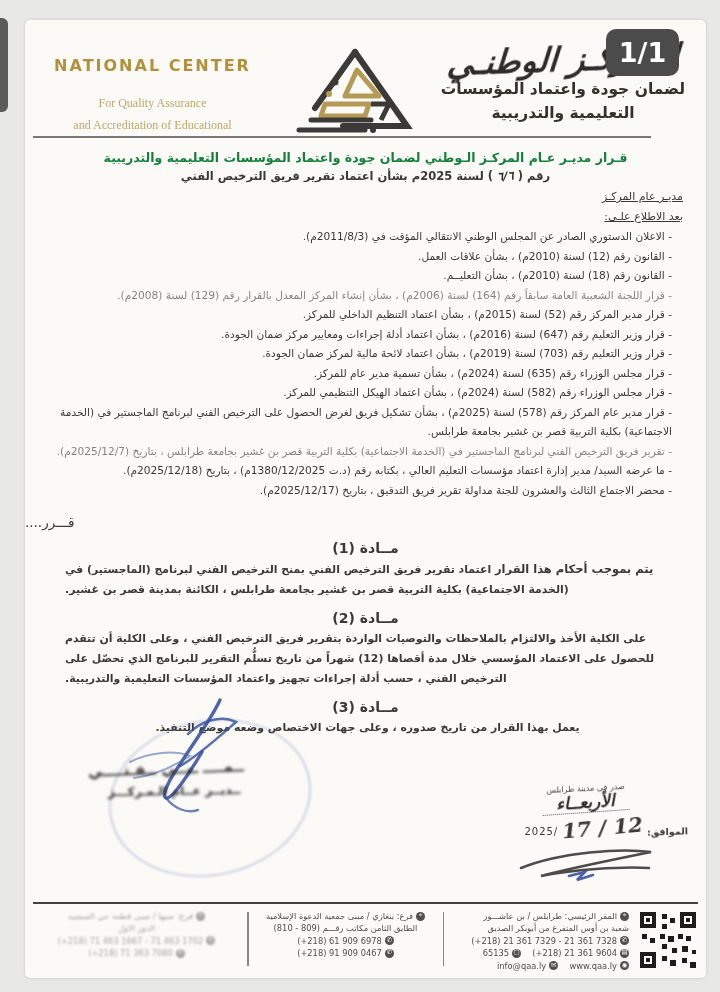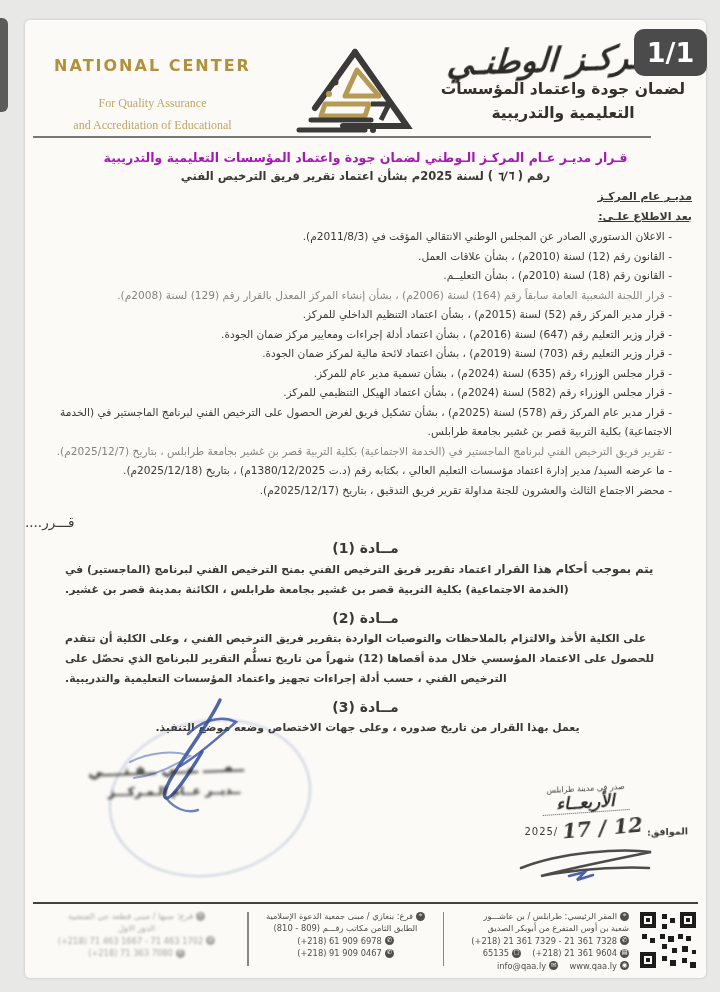--- a/index.html
+++ b/index.html
@@ -5,21 +5,21 @@
   html,body{margin:0;padding:0;}
   body{
     width:720px;height:992px;position:relative;overflow:hidden;
     background:#e8e8e6;
     font-family:"DejaVu Sans", sans-serif;
     -webkit-font-smoothing:antialiased;
   }
   
   .edge-strip{position:absolute;left:0;top:18px;width:8px;height:94px;background:#5b5b59;border-radius:0 6px 6px 0;}
   .page-badge{
-    position:absolute;left:634px;top:29px;width:73px;height:47px;
+    position:absolute;left:606px;top:29px;width:73px;height:47px;
     background:#4b4b4b;border-radius:10px;color:#fff;
     display:flex;align-items:center;justify-content:center;
     font-size:27px;font-weight:bold;z-index:30;
   }
   
   .page{
     position:absolute;left:25px;top:20px;width:681px;height:958px;
     background:#fbfaf7;border-radius:5px;box-shadow:0 0 3px rgba(0,0,0,.18);
     direction:rtl;color:#3b3935;
   }
@@ -31,25 +31,25 @@
     color:#2e2c29;transform:skewX(-6deg) rotate(-2deg);filter:blur(.3px);line-height:1.1;
   }
   .hdr-ar .sub{font-size:15.5px;font-weight:bold;color:#333129;line-height:1.5;filter:blur(.2px);}
   .hdr-logo{flex:1;display:flex;justify-content:center;padding-top:6px;}
   .hdr-en{width:215px;text-align:center;color:#b2913c;filter:blur(.45px);padding-top:14px;}
   .hdr-en .en-title{font-size:16px;font-weight:bold;letter-spacing:2px;}
   .hdr-en .en-sub{font-size:12px;color:#bfa668;line-height:1.8;margin-top:18px;font-family:Liberation Serif, serif;}
   .hdr-rule{position:absolute;left:8px;right:55px;top:116px;height:2px;background:#4d4b48;opacity:.75;}
   
   .doc-title{margin:10px 30px 0 30px;text-align:center;font-weight:bold;}
-  .doc-title .t1{font-size:12.5px;color:#a21caf;filter:blur(.35px);letter-spacing:.3px;}
+  .doc-title .t1{font-size:12.5px;color:#15803d;filter:blur(.35px);letter-spacing:.3px;}
   .doc-title .t2{font-size:11.5px;margin-top:4px;filter:blur(.3px);}
   .hand{font-style:italic;color:#2c2a27;display:inline-block;transform:rotate(-4deg);}
   
-  .pre-head{margin:7px 14px 0 0;font-size:11px;font-weight:bold;text-decoration:underline;filter:blur(.2px);}
+  .pre-head{margin:7px 23px 0 0;font-size:11px;font-weight:normal;text-decoration:underline;filter:blur(.2px);}
   
   .cons{margin:4px 34px 0 28px;}
   .cons .item{font-size:10.6px;line-height:19.5px;text-align:right;filter:blur(.25px);}
   .cons .item:before{content:"- ";}
   .fade{opacity:.62;filter:blur(.5px);}
   
   .qarrar{ text-align:left;font-size:13.5px;font-weight:normal;margin-top:14px;letter-spacing:1px;filter:blur(.3px);}
   .art-label{text-align:center;font-size:14px;font-weight:bold;margin-top:10px;filter:blur(.2px);}
   .art-text{margin:3px 36px 0 40px;font-size:10.9px;font-weight:600;line-height:20px;text-align:left;filter:blur(.25px);}
   .art-text.center{text-align:center;}

